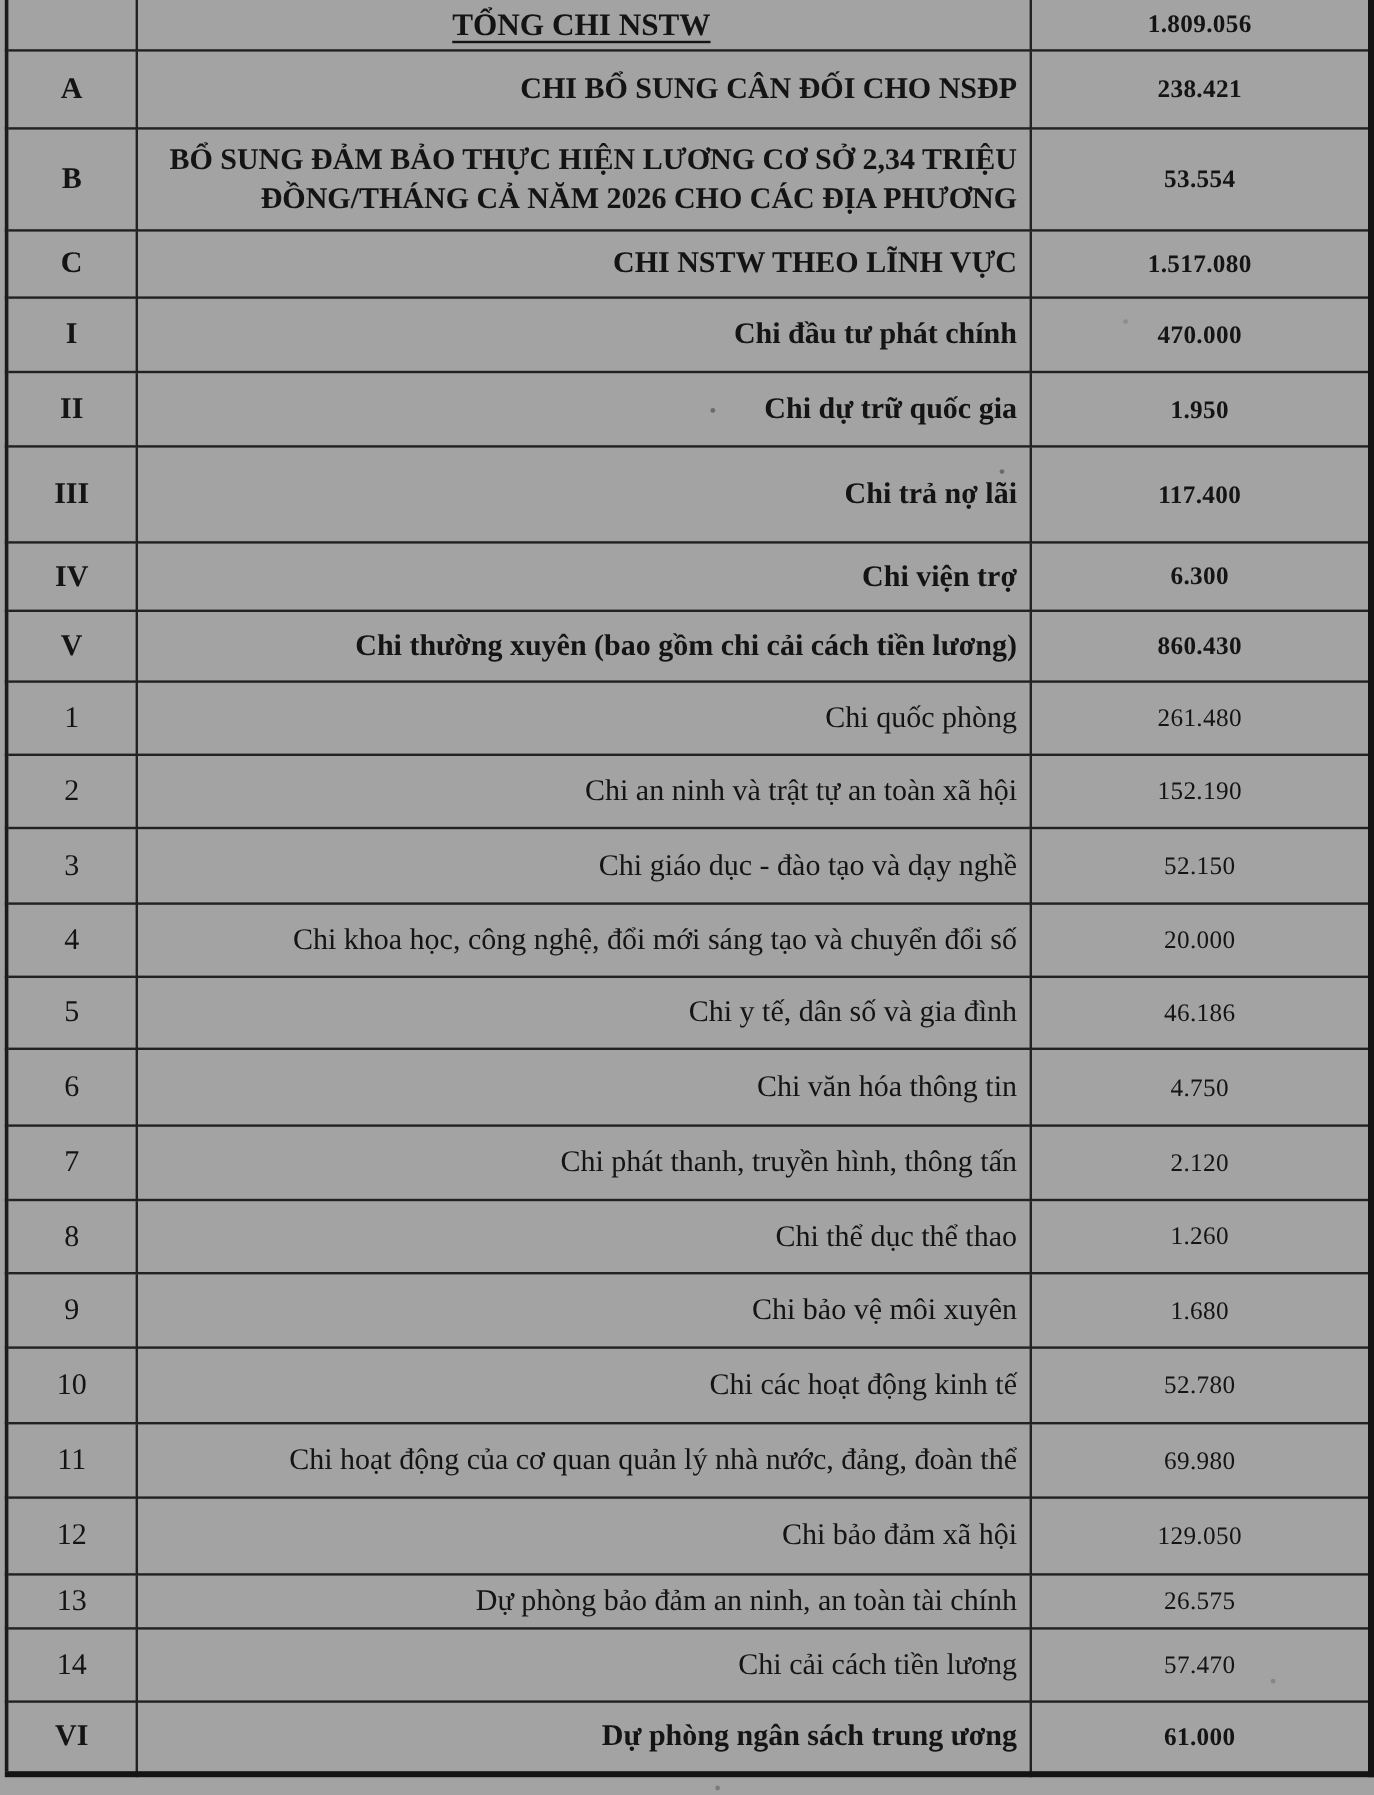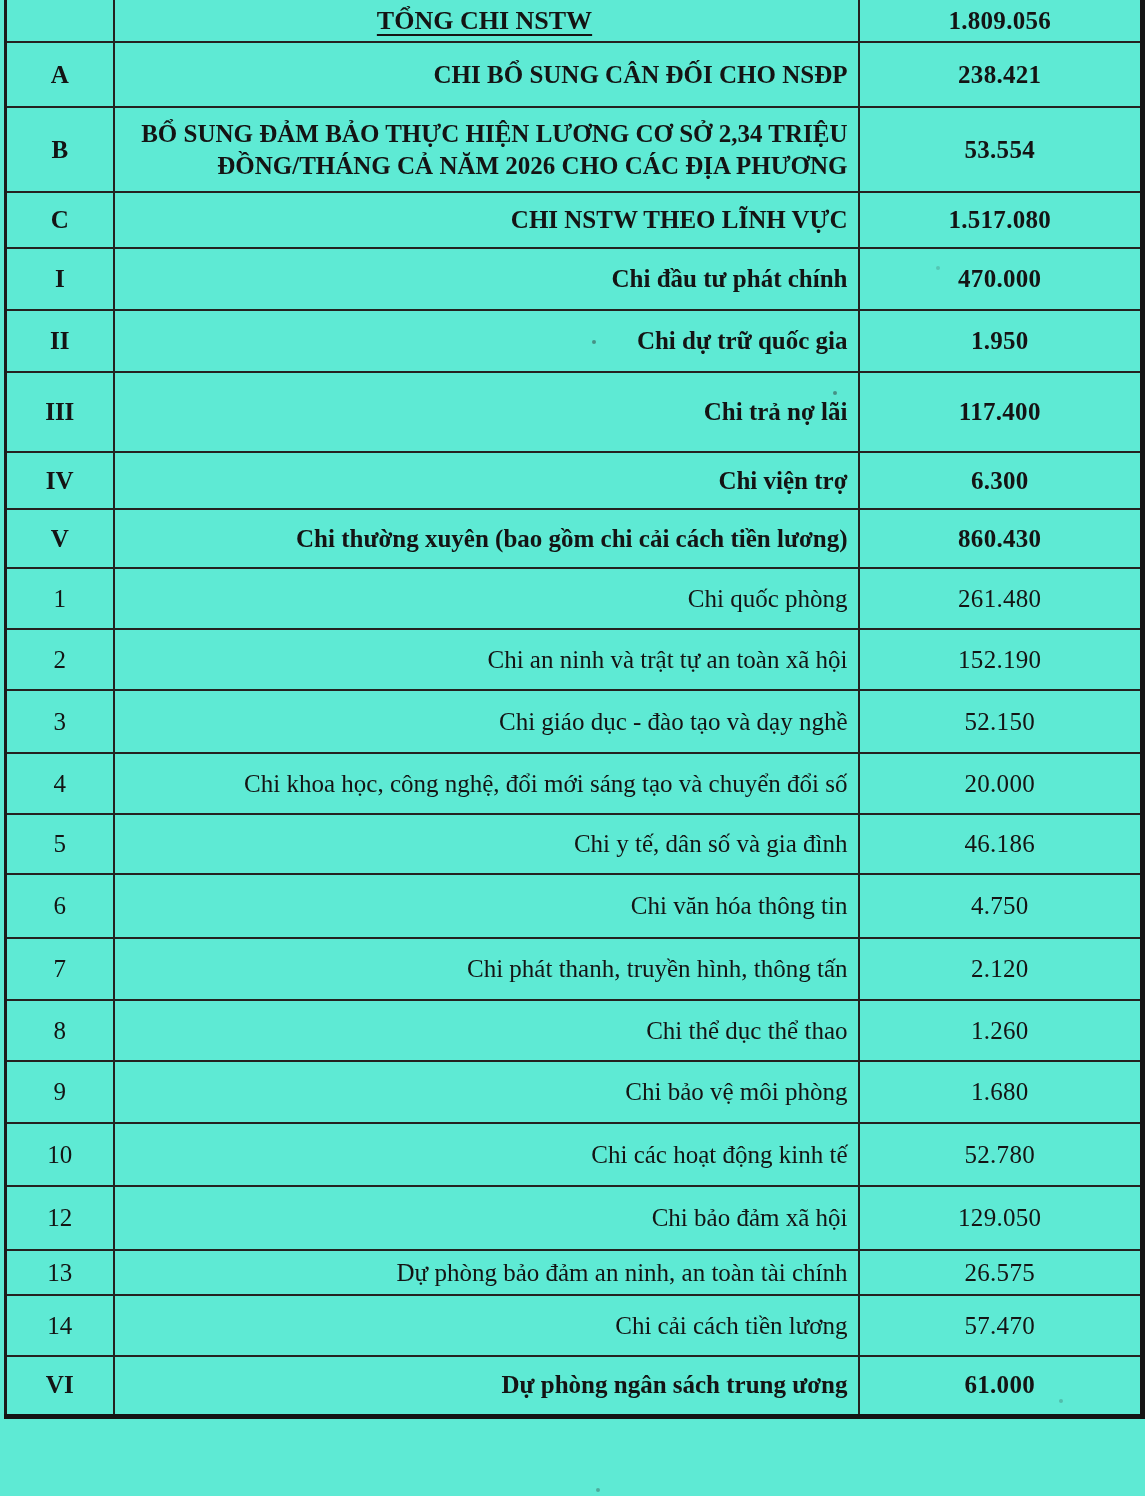--- a/index.html
+++ b/index.html
@@ -4,21 +4,21 @@
 <style>
   html, body {
     margin: 0;
     padding: 0;
     background: #ffffff;
   }
   .page {
     position: relative;
     width: 1145px;
     height: 1496px;
-    background: #5eead4;
+    background: #a3a3a3;
     overflow: hidden;
     font-family: "Liberation Serif", "DejaVu Serif", serif;
   }
   table.budget {
     position: absolute;
     left: 4px;
     top: 0;
     width: 1137px;
     border-collapse: collapse;
     table-layout: fixed;
@@ -42,21 +42,21 @@
     font-size: 25px;
   }
   td.label {
     text-align: right;
     padding: 3px 10px 3px 7px;
     font-size: 25px;
     line-height: 1.28;
   }
   td.value {
     text-align: center;
-    font-size: 25px;
+    font-size: 21px;
     letter-spacing: 0.3px;
   }
   tr.emph td { font-weight: bold; }
   td.label.head {
     text-align: center;
     font-size: 26px;
   }
   .u {
     text-decoration: underline;
     text-decoration-thickness: 2px;
@@ -180,30 +180,35 @@
     </tr>
 
     <tr style="height:61px">
       <td class="code">8</td>
       <td class="label">Chi thể dục thể thao</td>
       <td class="value">1.260</td>
     </tr>
 
     <tr style="height:62px">
       <td class="code">9</td>
-      <td class="label">Chi bảo vệ môi phòng</td>
+      <td class="label">Chi bảo vệ môi xuyên</td>
       <td class="value">1.680</td>
     </tr>
 
     <tr style="height:63px">
       <td class="code">10</td>
       <td class="label">Chi các hoạt động kinh tế</td>
       <td class="value">52.780</td>
     </tr>
 
+    <tr style="height:62px">
+      <td class="code">11</td>
+      <td class="label">Chi hoạt động của cơ quan quản lý nhà nước, đảng, đoàn thể</td>
+      <td class="value">69.980</td>
+    </tr>
 
     <tr style="height:64px">
       <td class="code">12</td>
       <td class="label">Chi bảo đảm xã hội</td>
       <td class="value">129.050</td>
     </tr>
 
     <tr style="height:45px">
       <td class="code">13</td>
       <td class="label">Dự phòng bảo đảm an ninh, an toàn tài chính</td>

